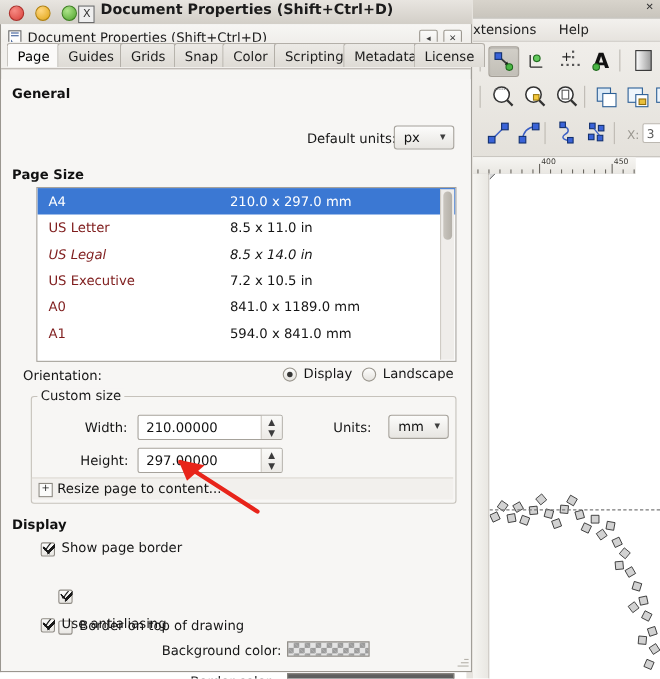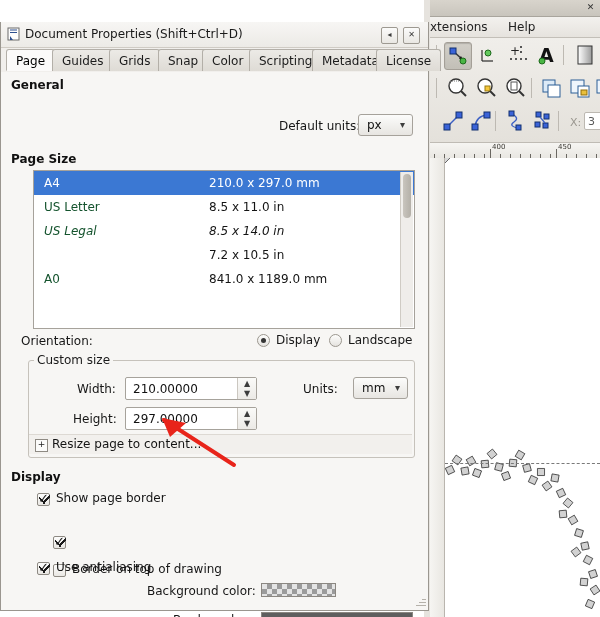--- a/index.html
+++ b/index.html
@@ -25,21 +25,21 @@
 
   .app-toolbar{position:absolute;left:430px;top:38px;width:170px;height:104px;
     background:linear-gradient(#f0eeea,#e4e1db);border-bottom:1px solid #bfbbb4;}
   .trow{position:absolute;left:0;width:170px;height:32px;}
   .trow1{top:2px;} .trow2{top:35px;} .trow3{top:68px;}
   .tbtn{position:absolute;top:2px;width:26px;height:26px;border-radius:3px;}
   .tbtn.active{background:linear-gradient(#d2cfc8,#c2bfb7);border:1px solid #a49f97;
      box-shadow:inset 0 1px 1px rgba(0,0,0,.16);}
   .tsep{position:absolute;top:5px;width:1px;height:20px;background:#bdb9b2;}
 
-  .app-ruler{position:absolute;left:430px;top:143px;width:170px;height:15px;
+  .app-ruler{position:absolute;left:430px;top:143px;width:148px;height:15px;
     background:linear-gradient(#f6f5f2,#e9e7e2);border-bottom:1px solid #b9b5ae;
     overflow:hidden;}
   .rtick{position:absolute;bottom:0;width:1px;background:#6a6761;}
   .rtick.maj{height:9px;} .rtick.min{height:4px;}
   .rlabel{position:absolute;top:0px;font-size:7px;color:#3a3833;font-family:"DejaVu Sans",sans-serif;}
 
   .app-vruler{position:absolute;left:430px;top:158px;width:14px;height:459px;
     background:linear-gradient(to right,#f6f5f2,#e9e7e2);border-right:1px solid #b9b5ae;}
   .app-canvas{position:absolute;left:445px;top:158px;width:155px;height:459px;background:#fff;
     overflow:hidden;}
@@ -71,21 +71,21 @@
     background:linear-gradient(#f7f6f4,#eceae6);border-bottom:1px solid #cfcbc4;}
   .sub-icon{position:absolute;left:6px;top:5px;width:14px;height:15px;font-size:11px;
     color:#2c4f8f;}
   .sub-title{position:absolute;left:24px;top:5px;font-size:12px;color:#1a1a1a;}
   .sub-btn{position:absolute;top:5px;width:15px;height:15px;border:1px solid #9d9991;
     background:linear-gradient(#fbfbfa,#e9e7e3);border-radius:2px;
     font-size:8px;line-height:14px;text-align:center;color:#3a3a3a;}
   .sb-collapse{right:30px;} .sb-close{right:8px;}
 
   
-  .tabs{position:absolute;left:0;top:26px;width:427px;height:24px;
+  .tabs{position:absolute;left:0;top:16px;width:427px;height:24px;
     background:#f1efec;border-bottom:1px solid #b3afa8;}
   .tab{position:absolute;top:1px;height:22px;line-height:22px;padding:0 9px;
     font-size:12px;color:#1c1c1c;background:linear-gradient(#eceae6,#dedbd5);
     border:1px solid #b3afa8;border-bottom:none;border-radius:3px 3px 0 0;
     box-sizing:border-box;}
   .tab.sel{background:#fbfaf9;border-bottom:1px solid #fbfaf9;color:#000;
     font-weight:normal;}
 
   .page{position:absolute;left:0;top:50px;width:427px;height:538px;background:#f7f6f4;}
 
@@ -95,21 +95,21 @@
 
   
   .combo{position:absolute;height:22px;background:linear-gradient(#fcfcfb,#e7e5e1);
     border:1px solid #a6a29b;border-radius:3px;box-sizing:border-box;}
   .combo .cv{position:absolute;left:8px;top:3px;font-size:12px;color:#111;}
   .combo .carr{position:absolute;right:7px;top:4px;font-size:10px;color:#3e3e3e;}
 
   
   .listbox{position:absolute;background:#fff;border:1px solid #a6a29b;overflow:hidden;}
   .lrow{position:absolute;left:0;width:100%;height:24px;line-height:24px;box-sizing:border-box;}
-  .lrow .c1{position:absolute;left:10px;font-size:12px;color:#14532d;}
+  .lrow .c1{position:absolute;left:10px;font-size:12px;color:#7f1d1d;}
   .lrow .c2{position:absolute;left:175px;font-size:12px;color:#141414;}
   .lrow.sel{background:#3b78d3;}
   .lrow.sel .c1,.lrow.sel .c2{color:#fff;}
   .lscroll{position:absolute;right:1px;top:1px;width:12px;bottom:1px;background:#efedea;
     border-left:1px solid #cfcbc4;}
   .lthumb{position:absolute;left:2px;top:2px;width:8px;height:44px;border-radius:4px;
     background:linear-gradient(to right,#c9c5be,#b4b0a8);}
 
   
   .radio{position:absolute;width:13px;height:13px;border-radius:50%;
@@ -435,20 +435,30 @@
             </g>
         </g>
       </svg>
     </div>
 
     <div style="position:absolute;left:424px;top:0;width:6px;height:617px;background:#e6e3de;"></div>
   </div>
 
   <div class="dialog">
 
+    <div class="dlg-titlebar">
+      <div class="lights">
+        <span class="light l-red"></span>
+        <span class="light l-yel"></span>
+        <span class="light l-grn"></span>
+      </div>
+      <div class="dlg-title">
+        <span class="xicon">X</span><span>Document Properties (Shift+Ctrl+D)</span>
+      </div>
+    </div>
 
     <div class="dlg-body">
 
       <div class="sub-titlebar">
         <div class="sub-icon">
           <svg width="14" height="15" viewBox="0 0 14 15">
             <rect x="1" y="1" width="11" height="12" fill="#fdfdfd" stroke="#6b6b6b"></rect>
             <path d="M3 3 h7 M3 5.5 h7" stroke="#2c4f8f" stroke-width="1"></path>
             <path d="M3 9 l3 4 l-3 0 z" fill="#2c4f8f"></path>
           </svg>
@@ -488,25 +498,30 @@
           </div>
           <div class="lrow" style="top:24px;">
             <span class="c1">US Letter</span>
             <span class="c2">8.5 x 11.0 in</span>
           </div>
           <div class="lrow" style="top:48px;font-style:italic;">
             <span class="c1">US Legal</span>
             <span class="c2">8.5 x 14.0 in</span>
           </div>
           <div class="lrow" style="top:72px;">
+            <span class="c1">US Executive</span>
             <span class="c2">7.2 x 10.5 in</span>
           </div>
           <div class="lrow" style="top:96px;">
             <span class="c1">A0</span>
             <span class="c2">841.0 x 1189.0 mm</span>
+          </div>
+          <div class="lrow" style="top:120px;">
+            <span class="c1">A1</span>
+            <span class="c2">594.0 x 841.0 mm</span>
           </div>
           <div class="lscroll">
             <div class="lthumb"></div>
           </div>
         </div>
 
         <div class="lbl" style="left:20px;top:262px;">Orientation:</div>
         <div class="radio on" style="left:256px;top:262px;"></div>
         <div class="lbl" style="left:275px;top:261px;">Display</div>
         <div class="radio" style="left:328px;top:262px;"></div>

